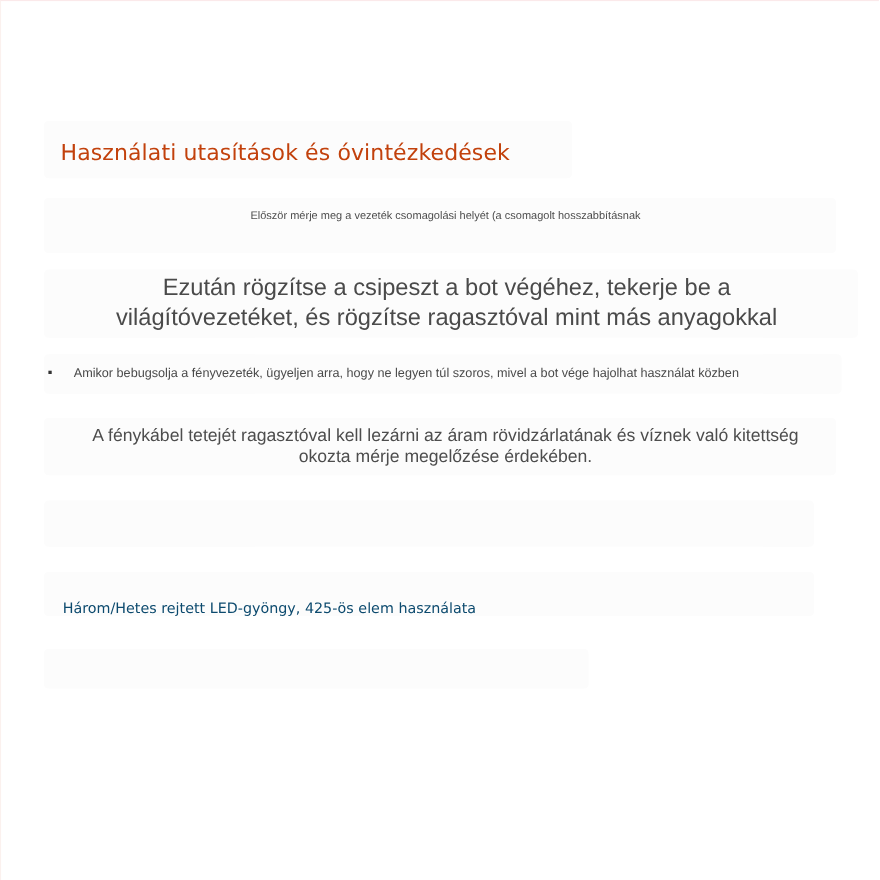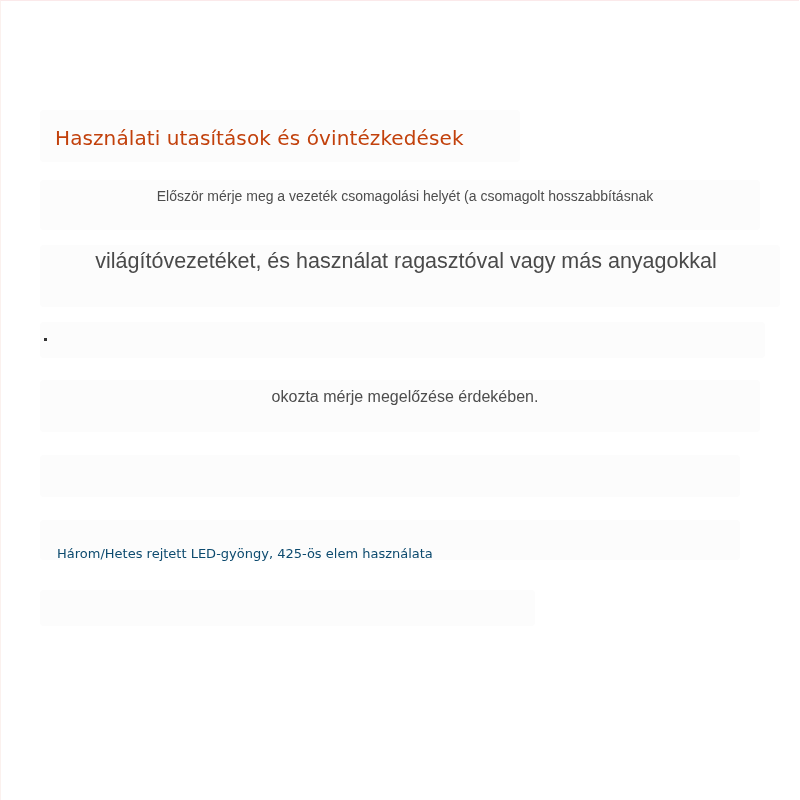--- a/index.html
+++ b/index.html
@@ -35,21 +35,21 @@
       color: #c2410c;
       letter-spacing: 0.1px;
       white-space: nowrap;
     }
     .para-small {
       position: absolute;
       left: 60px;
       width: 690px;
       text-align: center;
       font-family: "Liberation Sans", sans-serif;
-      font-size: 14px;
+      font-size: 10px;
       line-height: 19px;
       color: #4d4d4d;
     }
     .para-large {
       position: absolute;
       left: 50px;
       width: 712px;
       text-align: center;
       font-family: "Liberation Sans", sans-serif;
       font-size: 21.5px;
@@ -100,24 +100,26 @@
 <div class="band" style="left:40px; top:520px; width:700px; height:40px;"></div>
 <div class="band" style="left:40px; top:590px; width:495px; height:36px;"></div>
 
 <div class="title">Használati utasítások és óvintézkedések</div>
 
 <div class="para-small" style="top:187px;">
   <div>Először mérje meg a vezeték csomagolási helyét (a csomagolt hosszabbításnak</div>
 </div>
 
 <div class="para-large" style="top:248px;">
-  <div>világítóvezetéket, és használat ragasztóval vagy más anyagokkal</div>
+  <div>Ezután rögzítse a csipeszt a bot végéhez, tekerje be a</div>
+  <div>világítóvezetéket, és rögzítse ragasztóval mint más anyagokkal</div>
 </div>
 
 <div class="bullet-row">
-  <span class="bullet-dot"></span>
+  <span class="bullet-dot"></span><span>Amikor bebugsolja a fényvezeték, ügyeljen arra, hogy ne legyen túl szoros, mivel a bot vége hajolhat használat közben</span>
 </div>
 
 <div class="para-small" style="top:387px; left:55px; width:700px; font-size:16px;">
+  <div>A fénykábel tetejét ragasztóval kell lezárni az áram rövidzárlatának és víznek való kitettség</div>
   <div>okozta mérje megelőzése érdekében.</div>
 </div>
 
 <div class="spec">Három/Hetes rejtett LED-gyöngy, 425-ös elem használata</div>
 
 </body></html>

